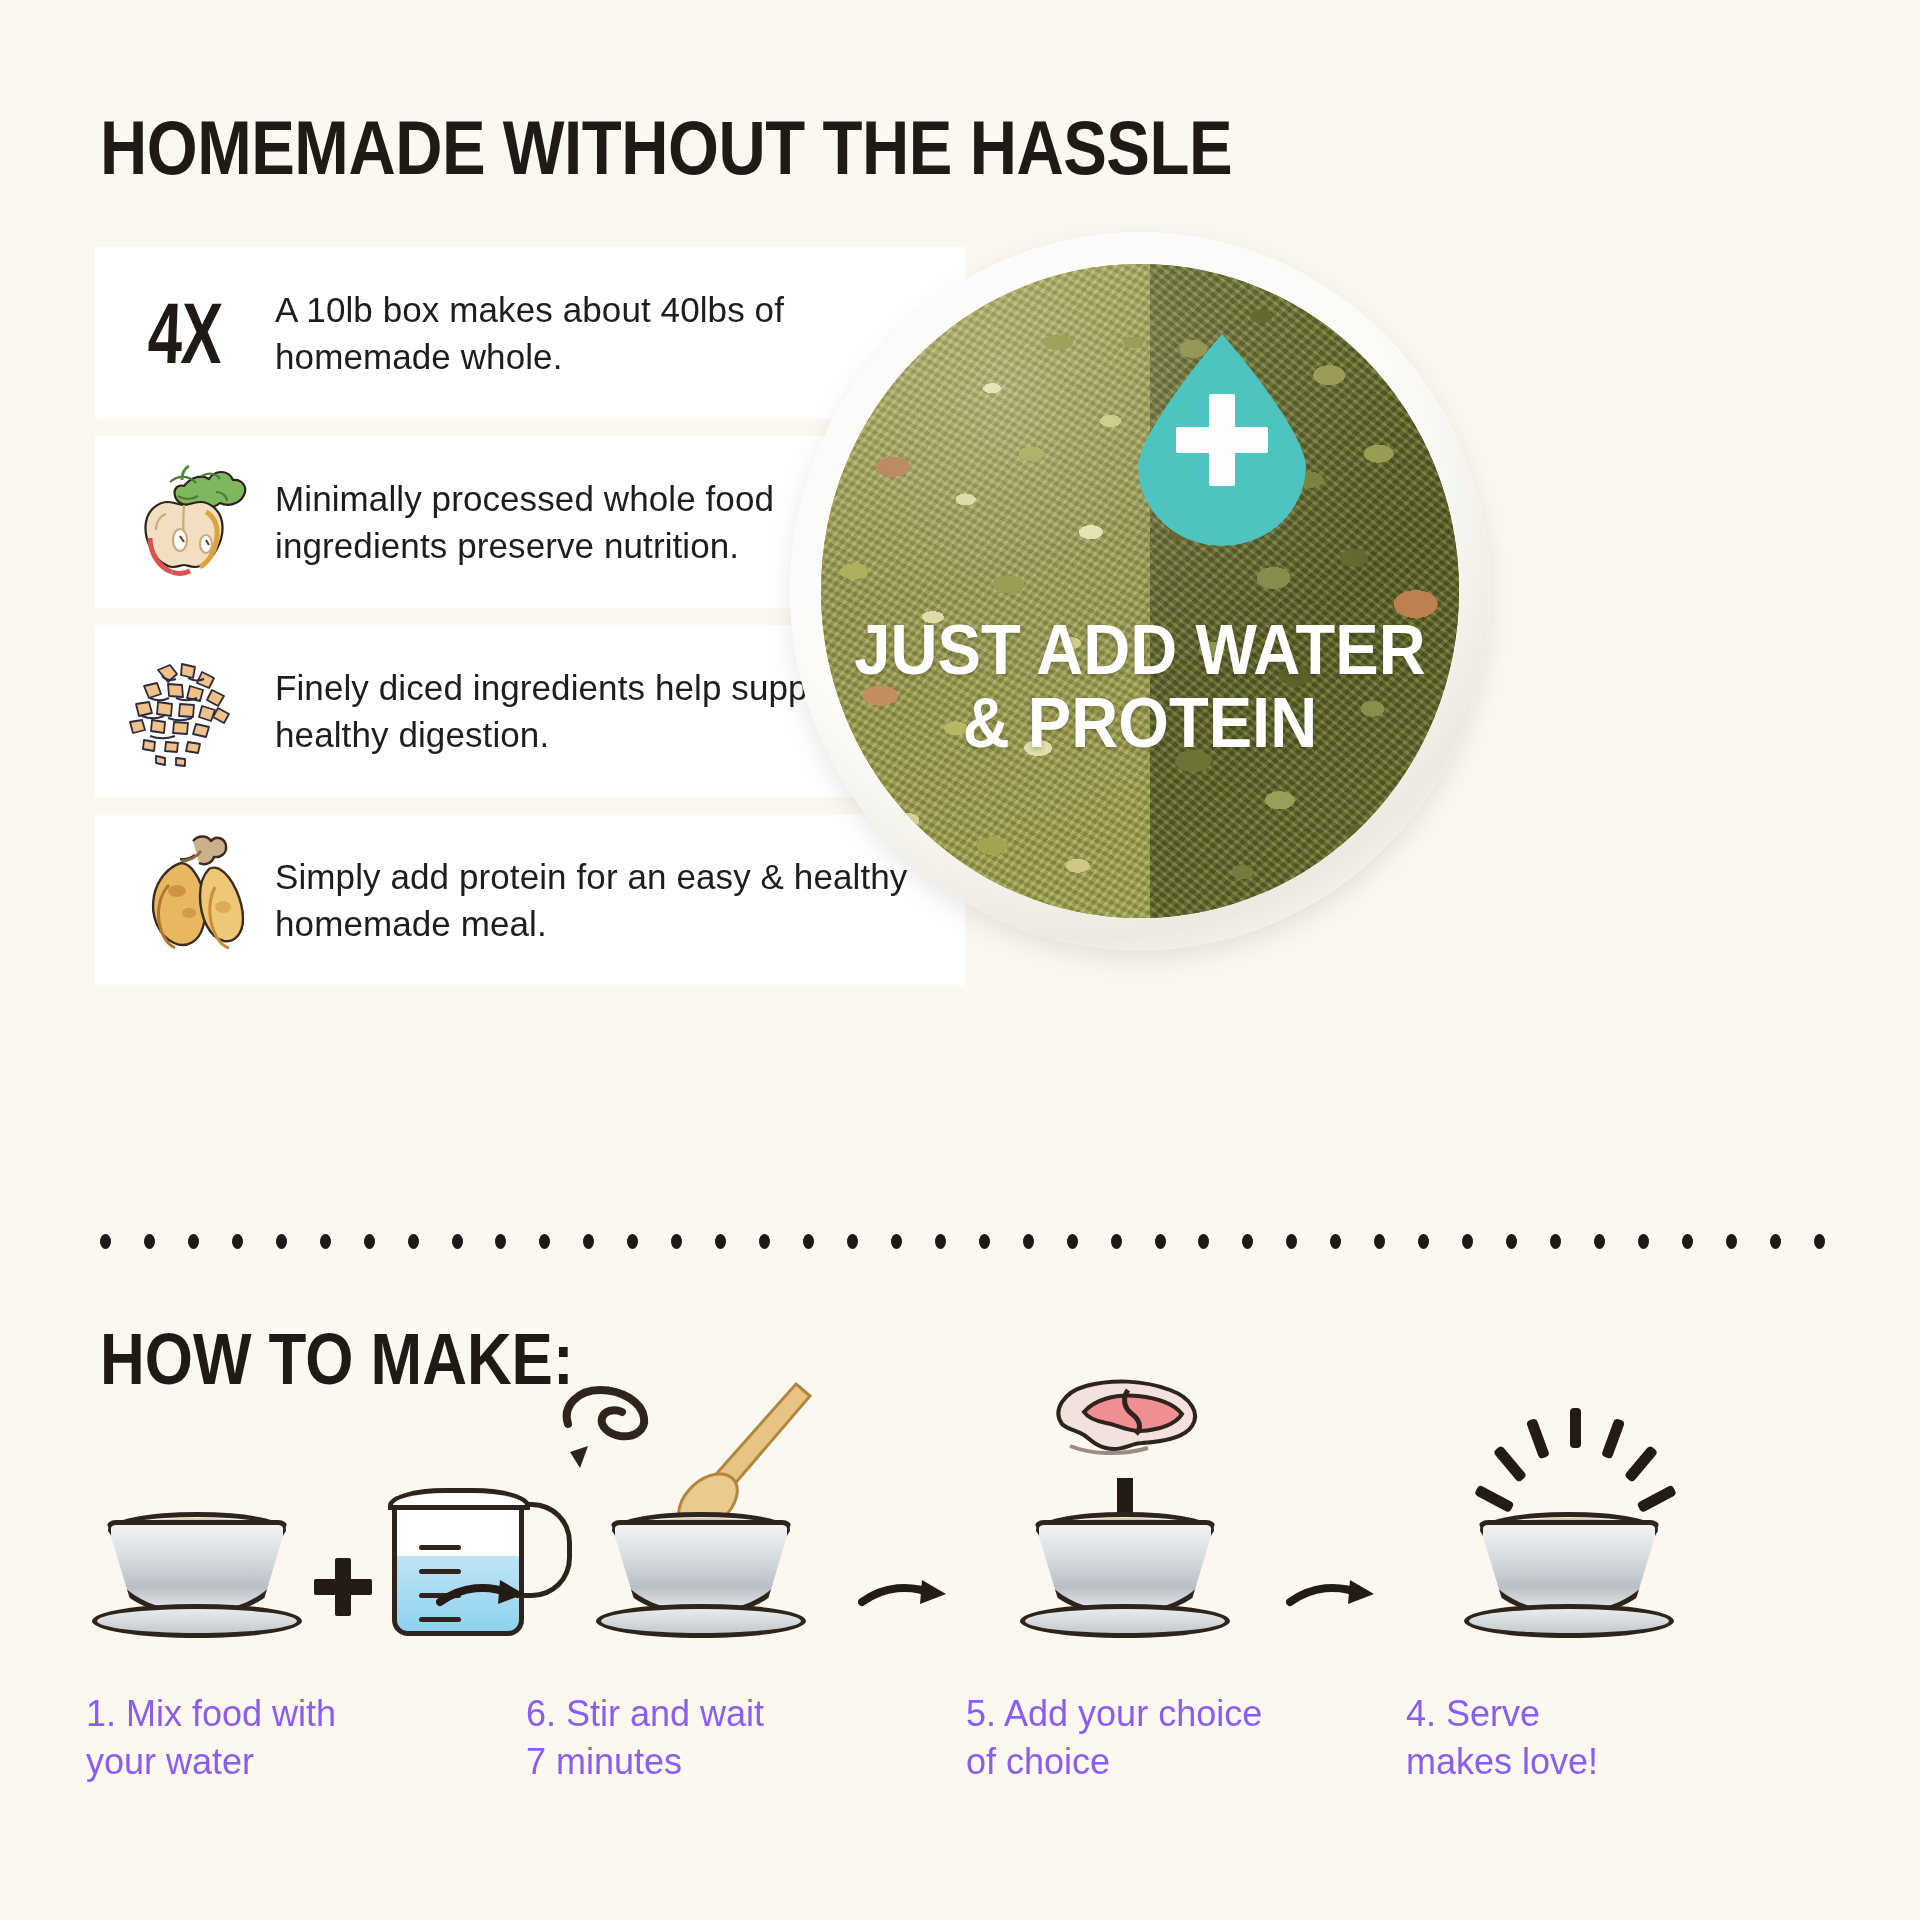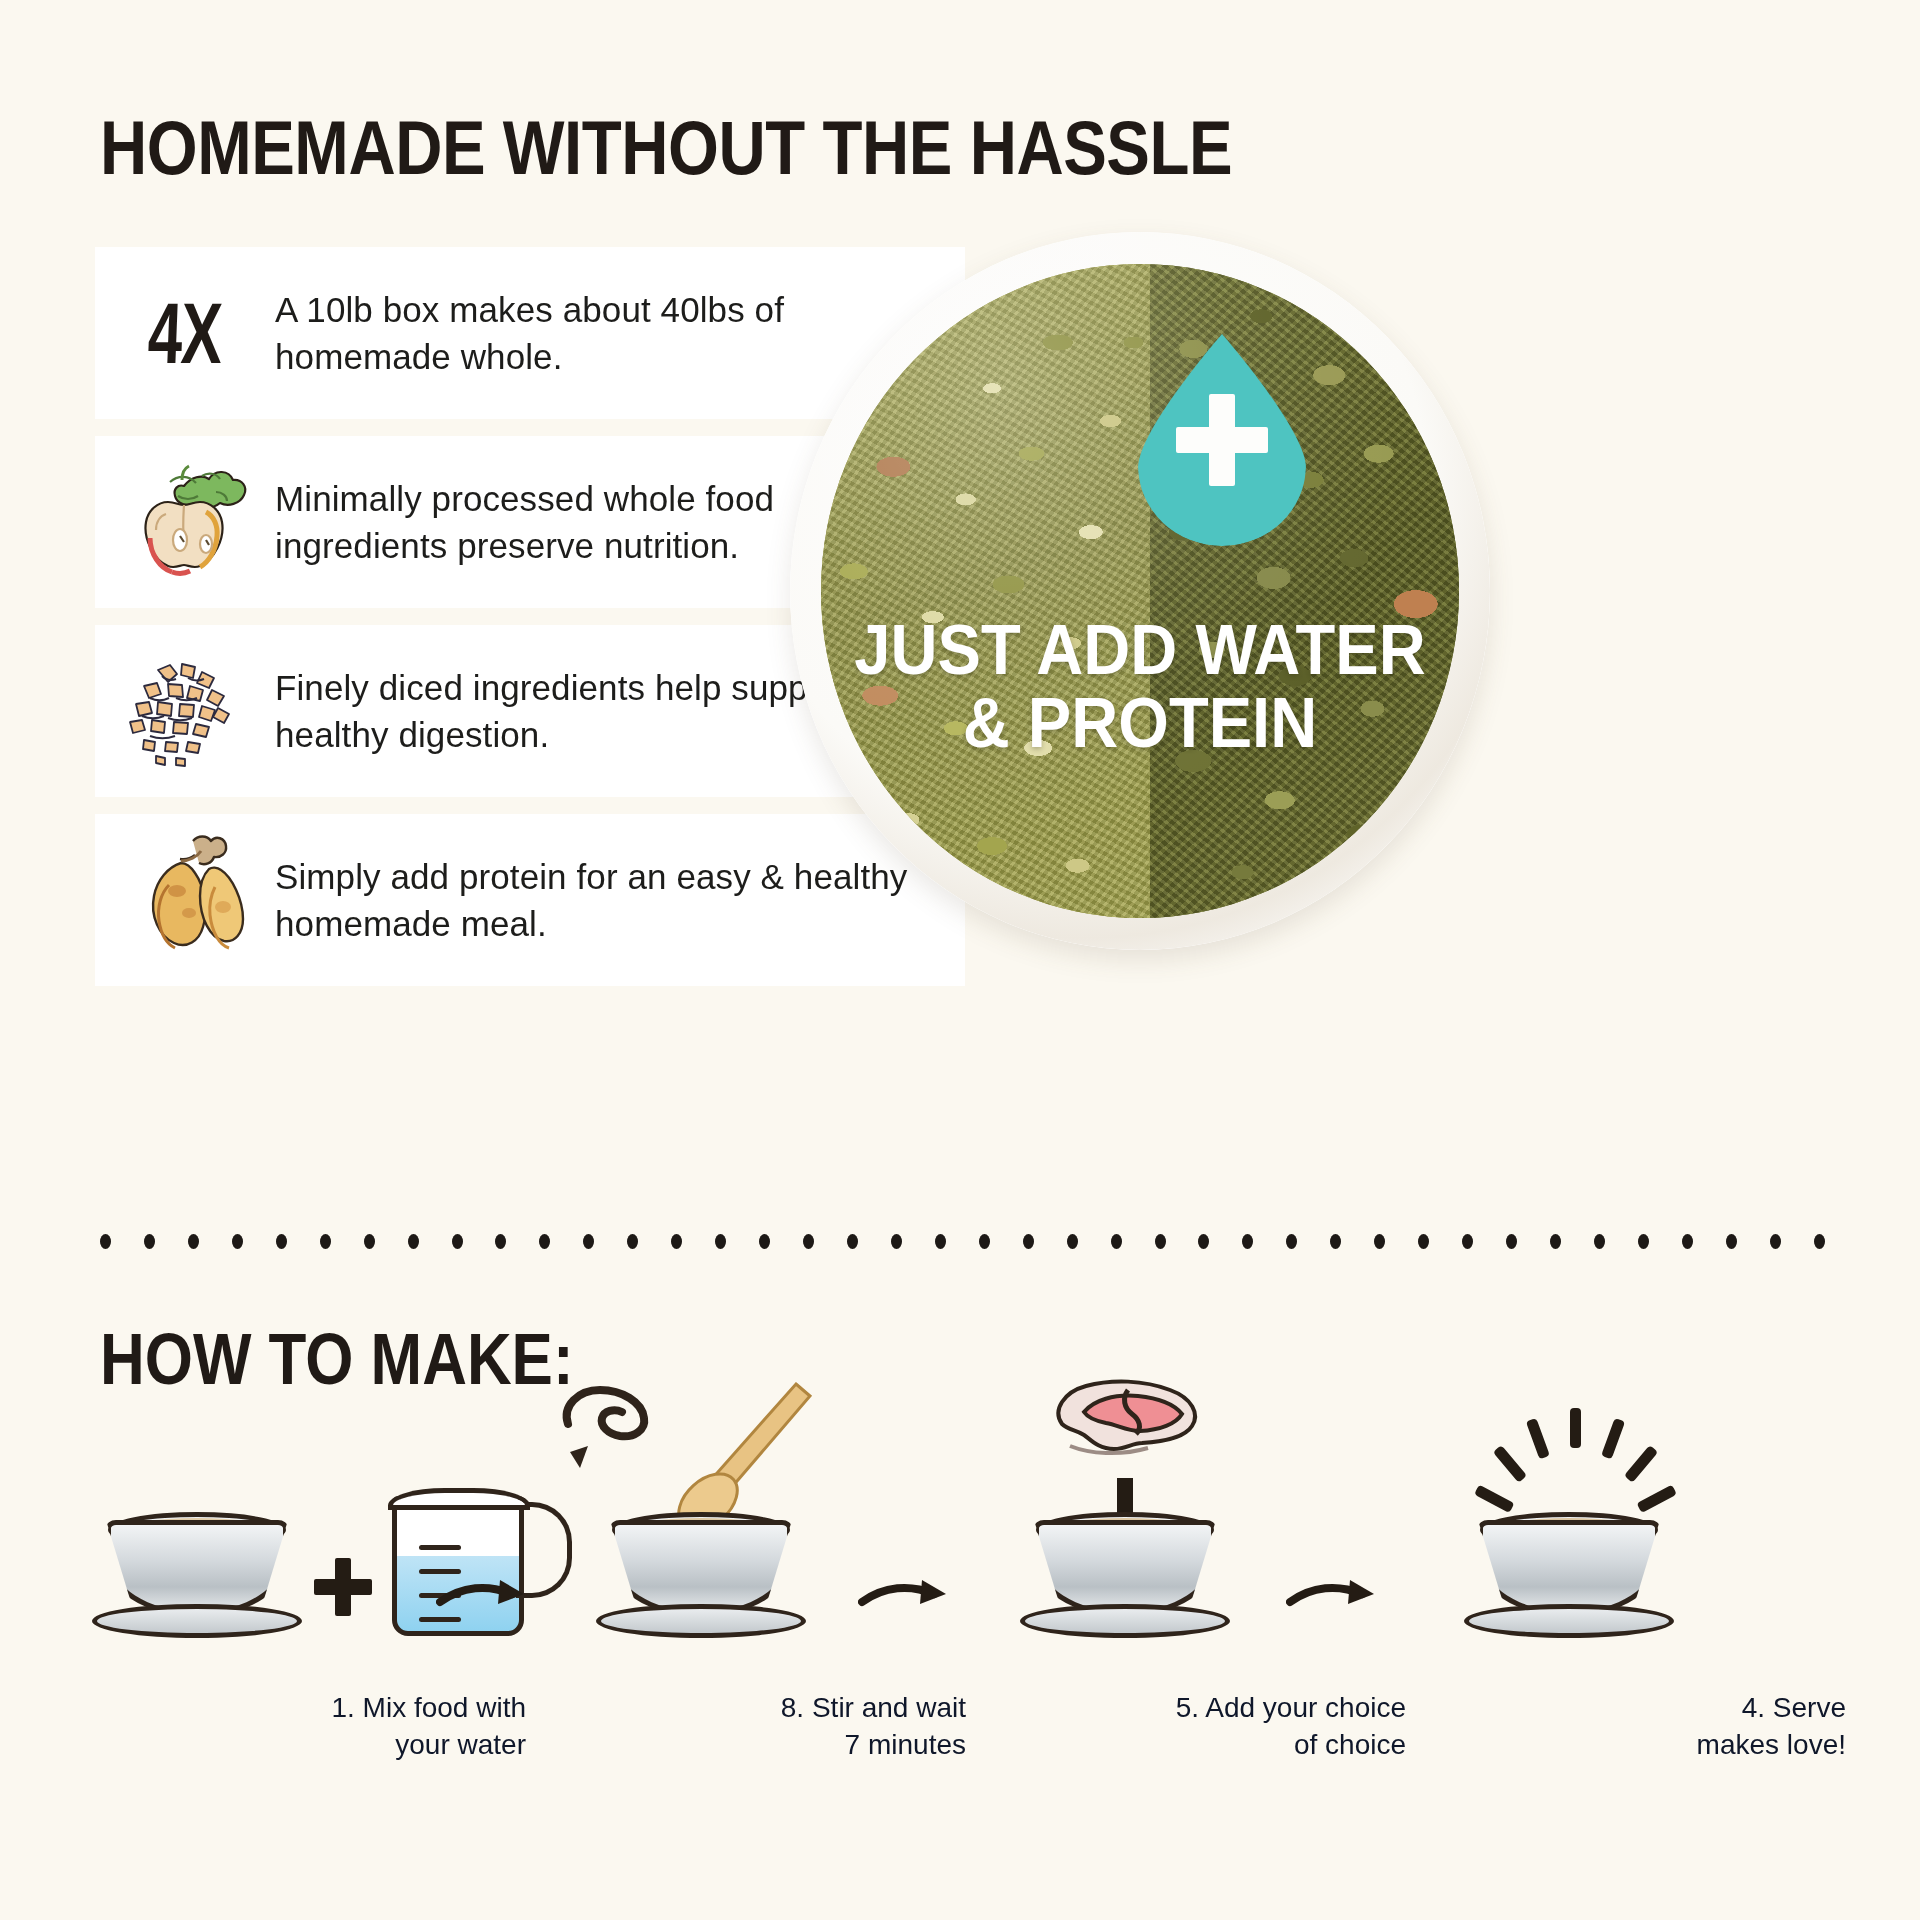--- a/index.html
+++ b/index.html
@@ -209,24 +209,24 @@
 
   .steps {
     position: absolute; left: 86px; top: 1390px;
     width: 1760px; height: 440px;
     display: flex;
   }
   .step { position: relative; flex: 1; }
   .step-art { position: relative; height: 300px; }
   .step-caption {
     position: absolute; left: 0; right: 0; top: 300px;
-    text-align: right;
-    font-size: 28px;
+    text-align: left;
+    font-size: 36px;
     line-height: 1.32;
-    color: #0f172a;
+    color: #8b5cf6;
   }
 
   
   .dogbowl { position: absolute; width: 210px; height: 132px; }
   .dogbowl .body {
     position: absolute; left: 14px; top: 14px;
     width: 182px; height: 96px;
     background: linear-gradient(180deg, #f2f4f5 0%, #d5dade 40%, #b9c0c5 72%, #e7eaec 100%);
     border: 5px solid #2f241b;
     border-radius: 10px 10px 48% 48% / 8px 8px 60% 60%;
@@ -557,21 +557,21 @@
             <div class="base"></div>
         </div>
         <div class="arrow" style="left:332px; top:182px;">
           <svg width="92" height="44" viewBox="0 0 92 44">
             <path d="M4 30c22-16 48-18 72-8" stroke="#241c14" stroke-width="8" fill="none" stroke-linecap="round"></path>
             <path d="M64 8l24 14-26 10z" fill="#241c14"></path>
           </svg>
         </div>
       </div>
       <div class="step-caption">
-        <div>8. Stir and wait</div>
+        <div>6. Stir and wait</div>
         <div>7 minutes</div>
       </div>
     </div>
 
     <div class="step">
       <div class="step-art">
         <div class="steak" style="left:62px; top:-22px;">
           <svg width="190" height="120" viewBox="0 0 190 120">
             <path d="M34 56c-10-14 2-32 24-38 26-7 58-6 84 4 22 8 30 24 22 36-7 11-28 16-50 17-10 0-16 6-28 6-16 0-24-10-30-14-8-5-16-5-22-11z" fill="#f1e2dd" stroke="#2f241b" stroke-width="4"></path>
             <path d="M56 44c10-12 30-18 54-16 20 2 36 8 44 18-6 10-22 16-42 17-14 0-22-6-34-8-10-2-18-5-22-11z" fill="#ef8f94" stroke="#2f241b" stroke-width="4"></path>

